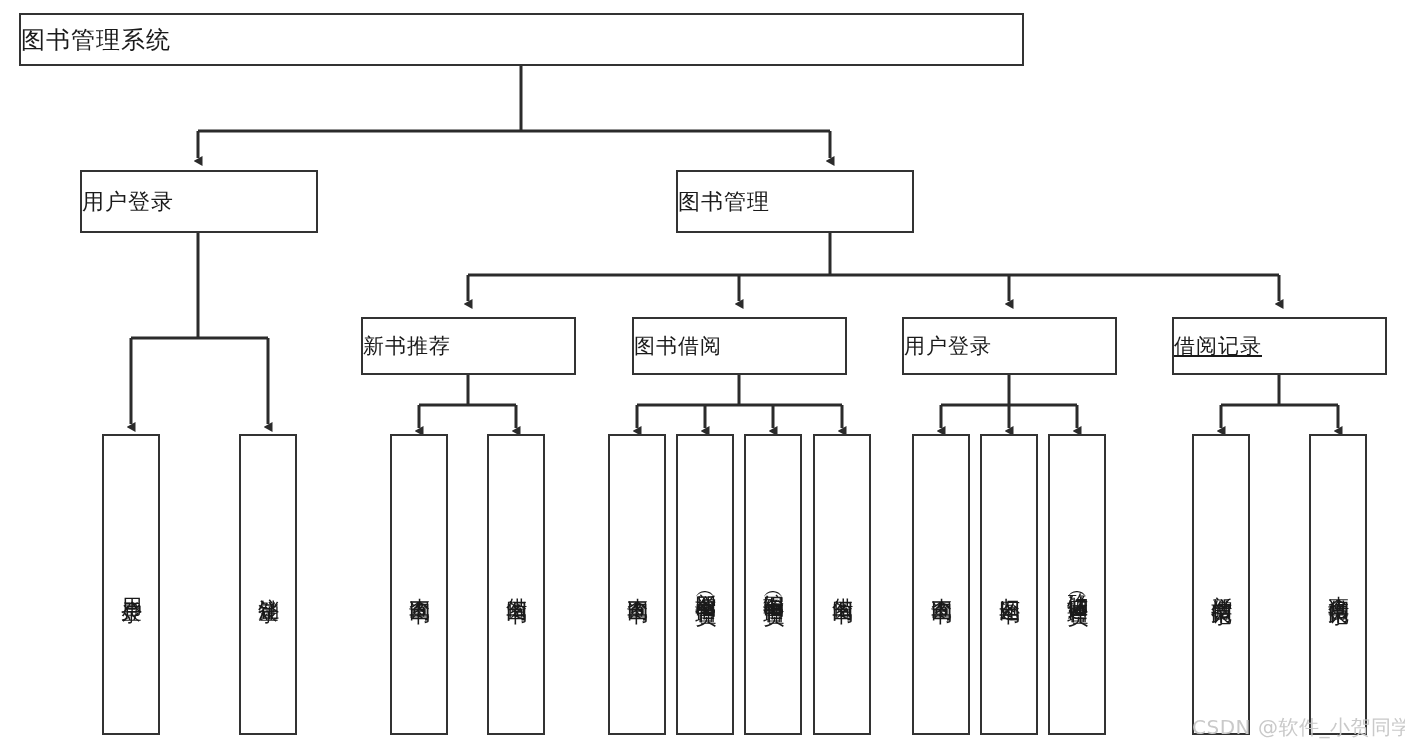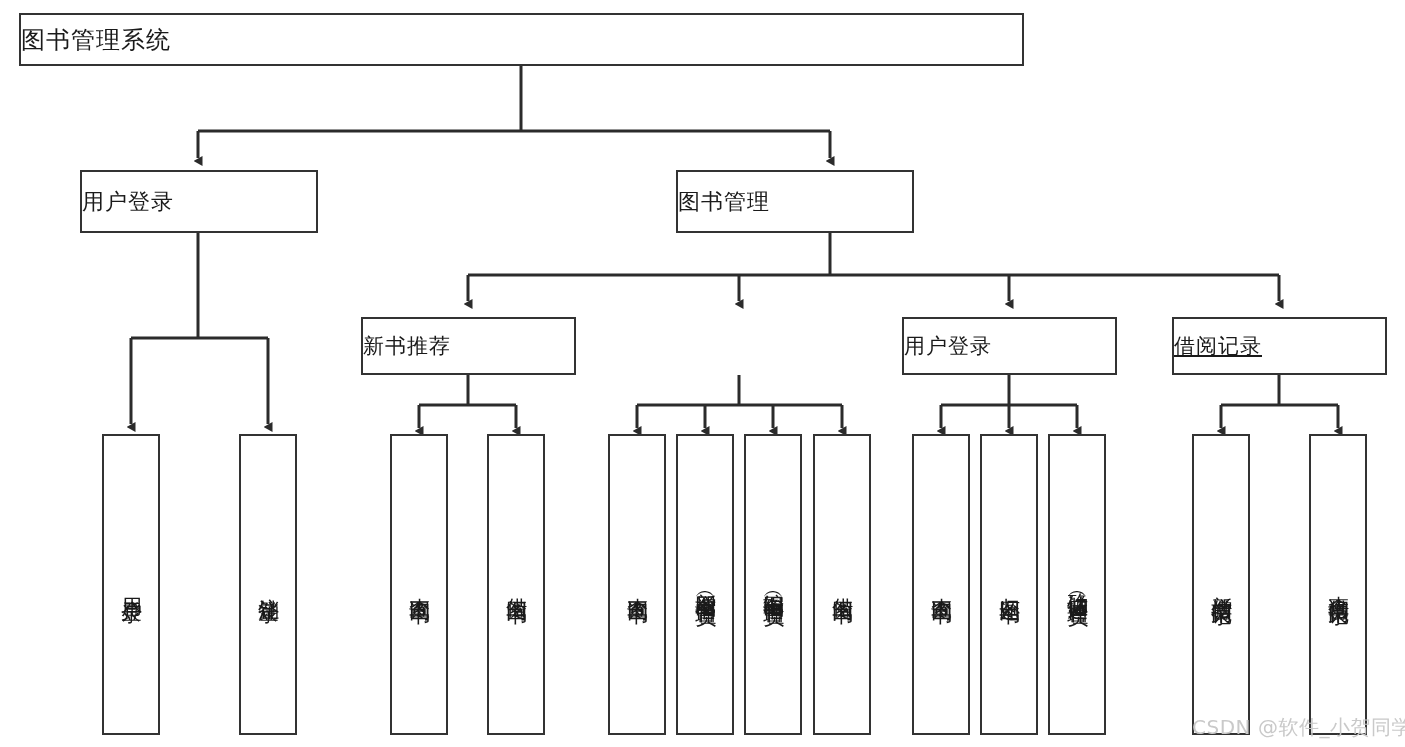--- a/index.html
+++ b/index.html
@@ -132,20 +132,23 @@
   <div class="node lvl2" style="left:80px; top:170px; width:238px; height:63px;">
     <span>用户登录</span>
   </div>
   <div class="node lvl2" style="left:676px; top:170px; width:238px; height:63px;">
     <span>图书管理</span>
   </div>
 
   <div class="node lvl3" style="left:361px; top:317px; width:215px; height:58px;">
     <span>新书推荐</span>
   </div>
+  <div class="node lvl3" style="left:632px; top:317px; width:215px; height:58px;">
+    <span>图书借阅</span>
+  </div>
   <div class="node lvl3" style="left:902px; top:317px; width:215px; height:58px;">
     <span>用户登录</span>
   </div>
   <div class="node lvl3" style="left:1172px; top:317px; width:215px; height:58px;text-decoration:underline;">
     <span>借阅记录</span>
   </div>
 
   <div class="node leaf" style="left:102px; top:434px; width:58px; height:301px;">
     <span>用户登录</span>
   </div>

